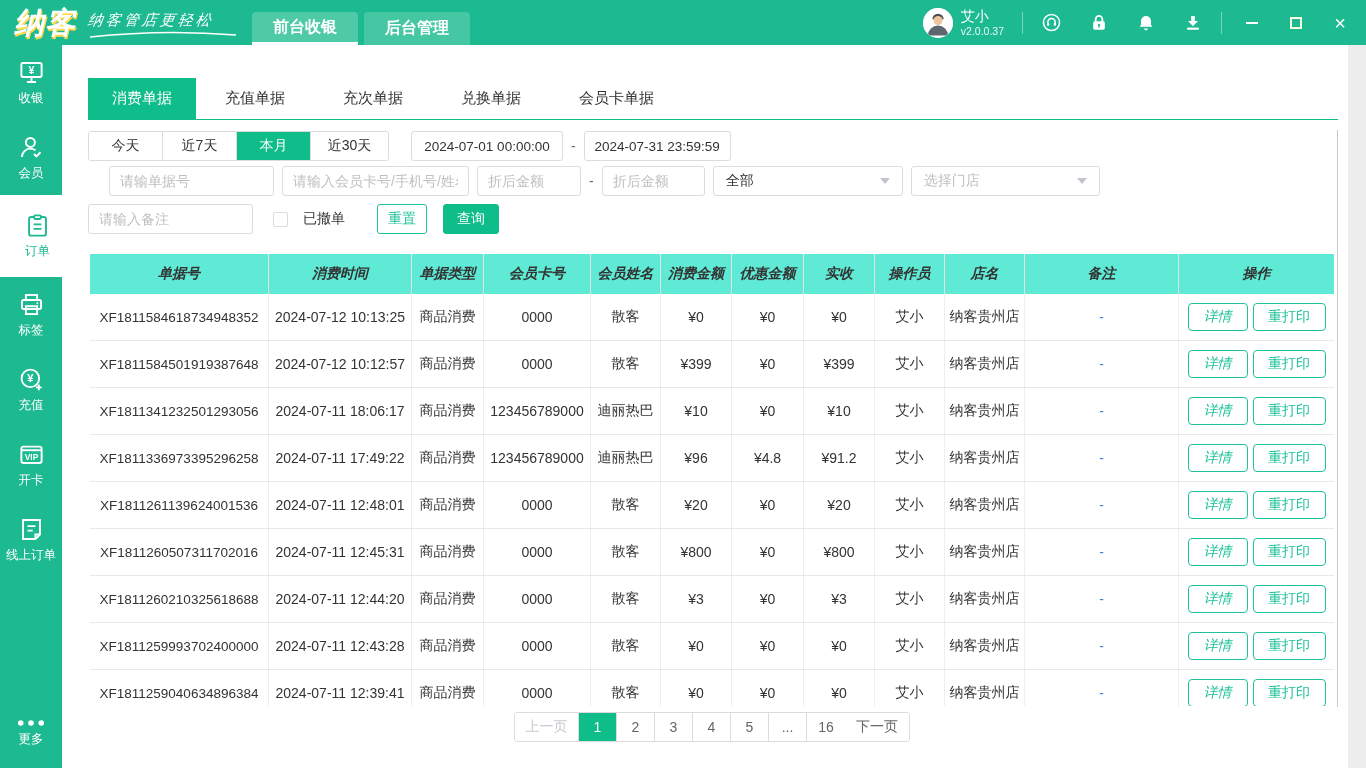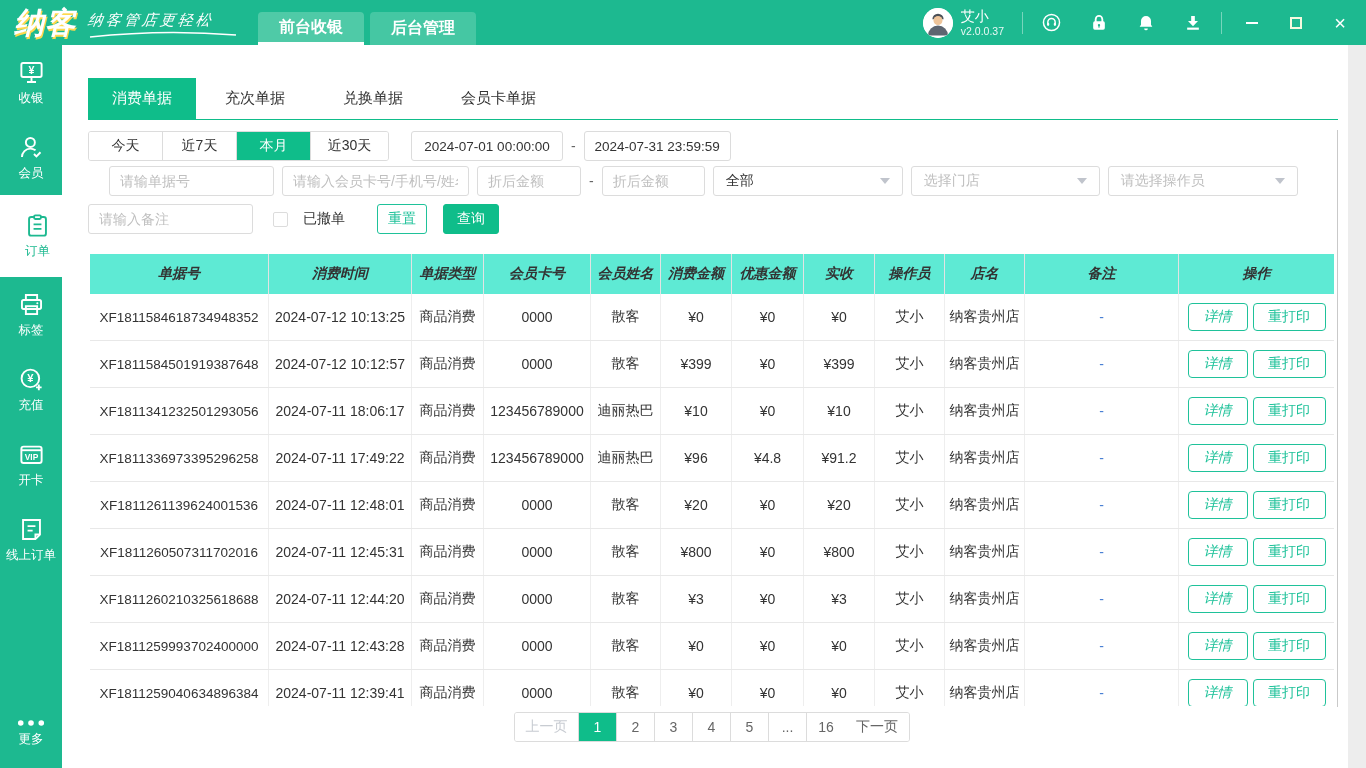--- a/index.html
+++ b/index.html
@@ -17,21 +17,21 @@
   html,body{width:1366px;height:768px;overflow:hidden;}
   body{font-family:"Liberation Sans","DejaVu Sans",sans-serif;color:var(--ink);background:#fff;position:relative;}
 
   
   .topbar{position:absolute;left:0;top:0;width:1366px;height:45px;background:var(--bar);display:flex;align-items:center;}
   .logo-area{display:flex;align-items:flex-end;padding-left:14px;}
   .logo-text{font-size:30px;font-weight:bold;font-style:italic;color:#fff;line-height:40px;letter-spacing:1px;text-shadow:1px 2px 0 #ffd84d;}
   .tagline-wrap{margin-left:12px;margin-bottom:4px;}
   .tagline{font-size:15px;font-style:italic;color:#fff;letter-spacing:3px;transform:skewX(-8deg);display:inline-block;}
   .tagline-swoosh{display:block;margin-top:1px;}
-  .topnav{display:flex;align-items:flex-end;height:45px;margin-left:20px;gap:6px;}
+  .topnav{display:flex;align-items:flex-end;height:45px;margin-left:14px;gap:6px;}
   .topnav-item{height:33px;padding:0 21px;background:var(--bar-light);color:#fff;font-size:16px;font-weight:bold;border:none;border-radius:4px 4px 0 0;display:flex;align-items:center;cursor:pointer;}
   .topnav-item.active{border-bottom:3px solid #fff;background:#4fcaa7;}
   .topbar-right{margin-left:auto;display:flex;align-items:center;padding-right:18px;}
   .avatar{width:30px;height:30px;border-radius:50%;overflow:hidden;background:#fff;flex:0 0 auto;}
   .user-meta{margin-left:8px;color:#fff;line-height:1.15;}
   .user-name{font-size:14px;}
   .user-version{font-size:10.5px;opacity:.9;}
   .tb-sep{width:1px;height:22px;background:rgba(255,255,255,.4);margin:0 18px;}
   .tb-icons{display:flex;align-items:center;gap:26px;}
   .tb-icon{width:21px;height:21px;display:flex;align-items:center;justify-content:center;cursor:pointer;}
@@ -275,20 +275,21 @@
   </div>
 </aside>
 
 <main class="content">
   <div class="gutter"></div>
   <div class="scroll-line"></div>
   <div class="inner">
 
     <div class="tabs">
       <div class="tab active">消费单据</div>
+      <div class="tab">充值单据</div>
       <div class="tab">充次单据</div>
       <div class="tab">兑换单据</div>
       <div class="tab">会员卡单据</div>
     </div>
 
     <div class="frow frow1">
       <div class="seg">
         <button class="seg-btn">今天</button>
         <button class="seg-btn">近7天</button>
         <button class="seg-btn active">本月</button>
@@ -304,24 +305,20 @@
       <input class="f-input w-member" placeholder="请输入会员卡号/手机号/姓名" style="">
       <input class="f-input w-amt" placeholder="折后金额" style="">
       <span class="dash">-</span>
       <input class="f-input w-amt w-amt2" placeholder="折后金额" style="">
       <div class="f-select w-type">
         <span class="val">全部</span>
         <span class="caret"></span>
       </div>
       <div class="f-select w-store">
         <span class="ph">选择门店</span>
-        <span class="caret"></span>
-      </div>
-      <div class="f-select w-op">
-        <span class="ph">请选择操作员</span>
         <span class="caret"></span>
       </div>
     </div>
 
     <div class="frow frow3">
       <input class="f-input w-order" placeholder="请输入备注" style="">
       <input type="checkbox" class="chk" style="">
       <span class="chk-lbl">已撤单</span>
       <button class="btn btn-reset">重置</button>
       <button class="btn btn-search">查询</button>

